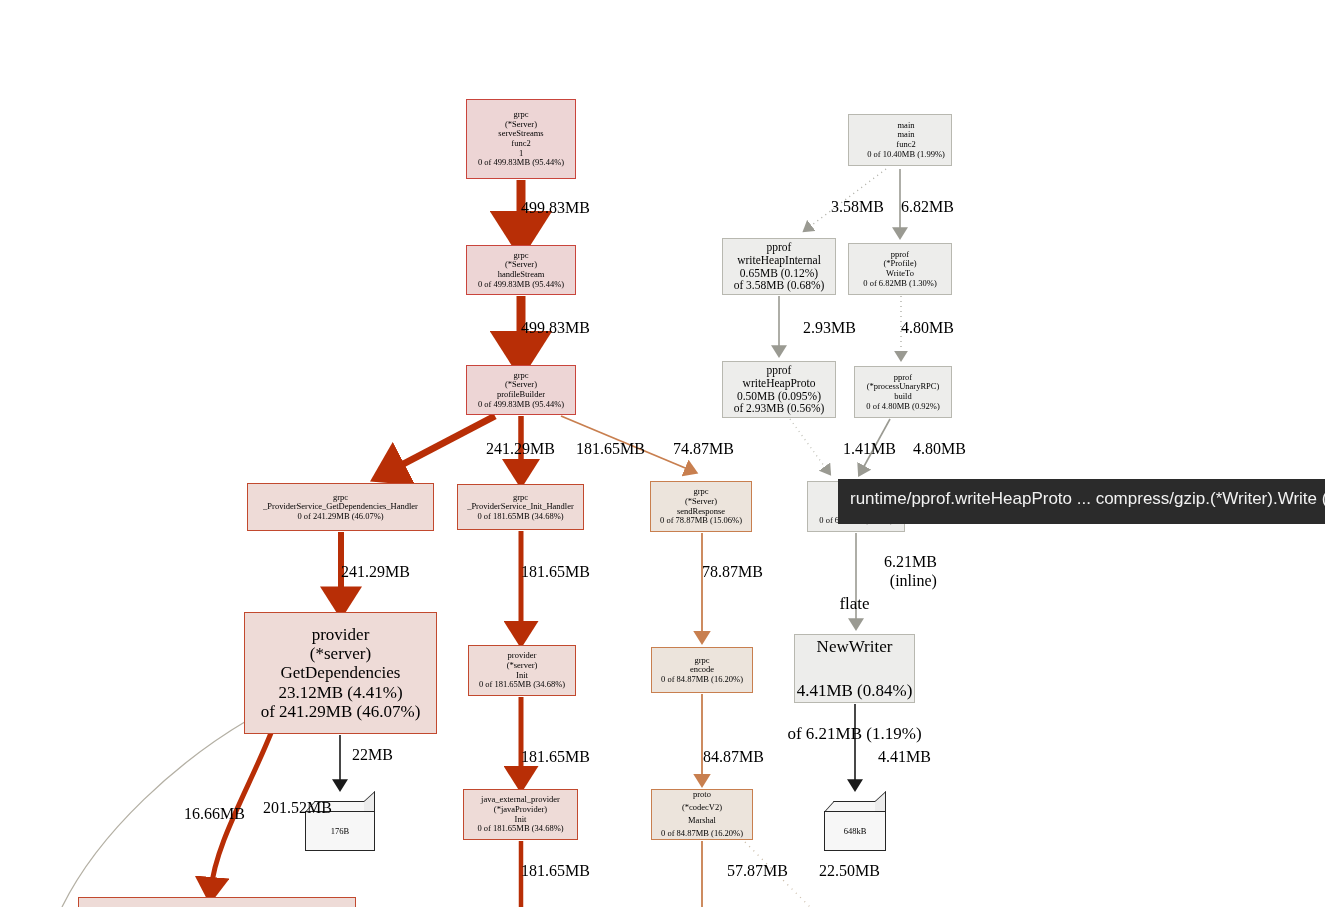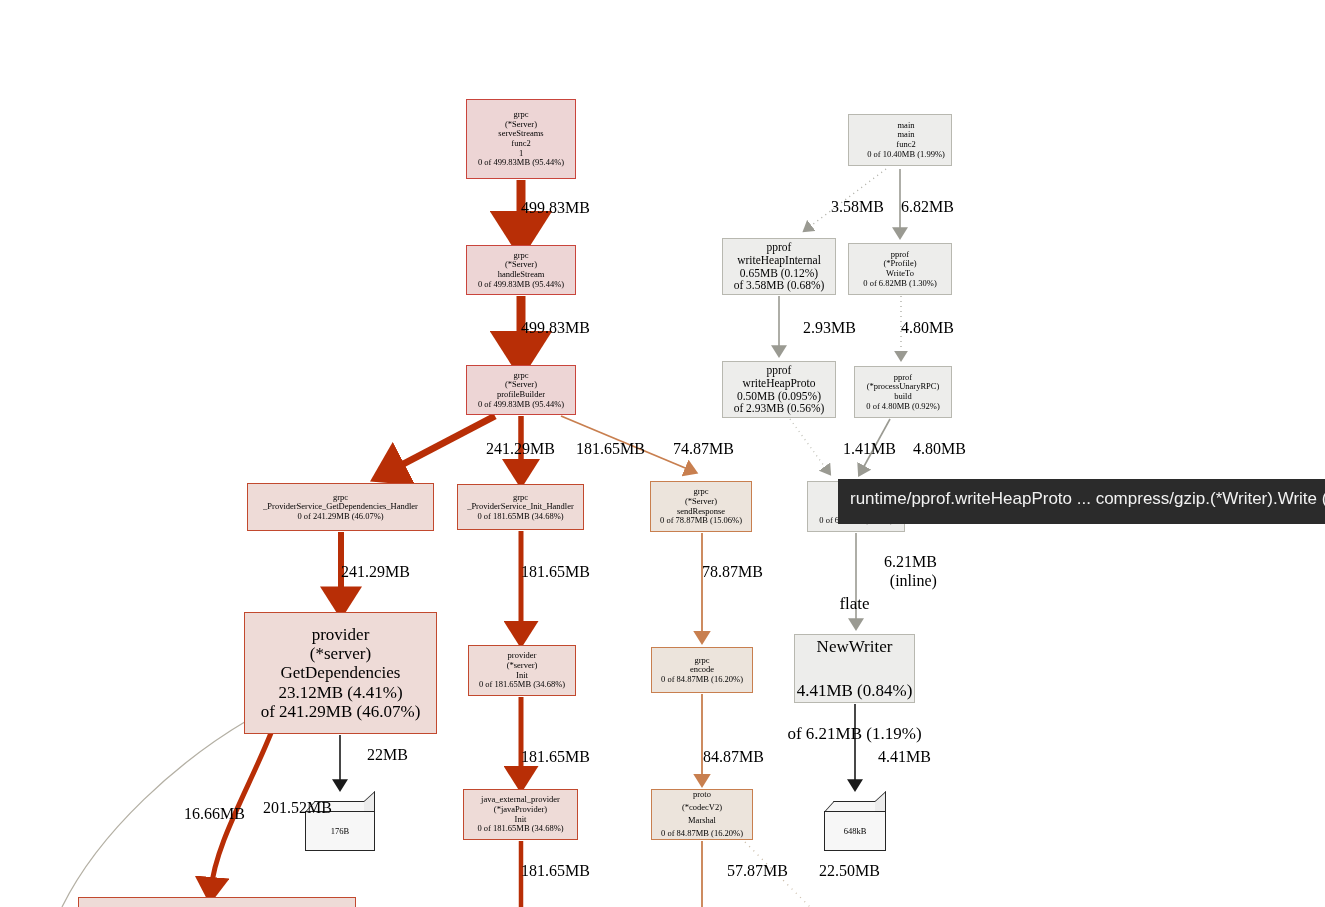--- a/index.html
+++ b/index.html
@@ -339,21 +339,21 @@
       <div class="elabel" style="left: 901px; top: 319px;"><span>4.80MB</span></div>
       <div class="elabel" style="left: 486px; top: 440px;"><span>241.29MB</span></div>
       <div class="elabel" style="left: 576px; top: 440px;"><span>181.65MB</span></div>
       <div class="elabel" style="left: 673px; top: 440px;"><span>74.87MB</span></div>
       <div class="elabel" style="left: 843px; top: 440px;"><span>1.41MB</span></div>
       <div class="elabel" style="left: 913px; top: 440px;"><span>4.80MB</span></div>
       <div class="elabel" style="left: 341px; top: 563px;"><span>241.29MB</span></div>
       <div class="elabel" style="left: 521px; top: 563px;"><span>181.65MB</span></div>
       <div class="elabel" style="left: 702px; top: 563px;"><span>78.87MB</span></div>
       <div class="elabel two" style="left: 884px; top: 553px;"><span>6.21MB</span><br><span>(inline)</span></div>
-      <div class="elabel" style="left: 367px; top: 746px;"><span>22MB</span></div>
+      <div class="elabel" style="left: 352px; top: 746px;"><span>22MB</span></div>
       <div class="elabel" style="left: 184px; top: 805px;"><span>16.66MB</span></div>
       <div class="elabel" style="left: 263px; top: 799px;"><span>201.52MB</span></div>
       <div class="elabel" style="left: 521px; top: 748px;"><span>181.65MB</span></div>
       <div class="elabel" style="left: 703px; top: 748px;"><span>84.87MB</span></div>
       <div class="elabel" style="left: 878px; top: 748px;"><span>4.41MB</span></div>
       <div class="elabel" style="left: 521px; top: 862px;"><span>181.65MB</span></div>
       <div class="elabel" style="left: 727px; top: 862px;"><span>57.87MB</span></div>
       <div class="elabel" style="left: 819px; top: 862px;"><span>22.50MB</span></div>
     </div>
 

